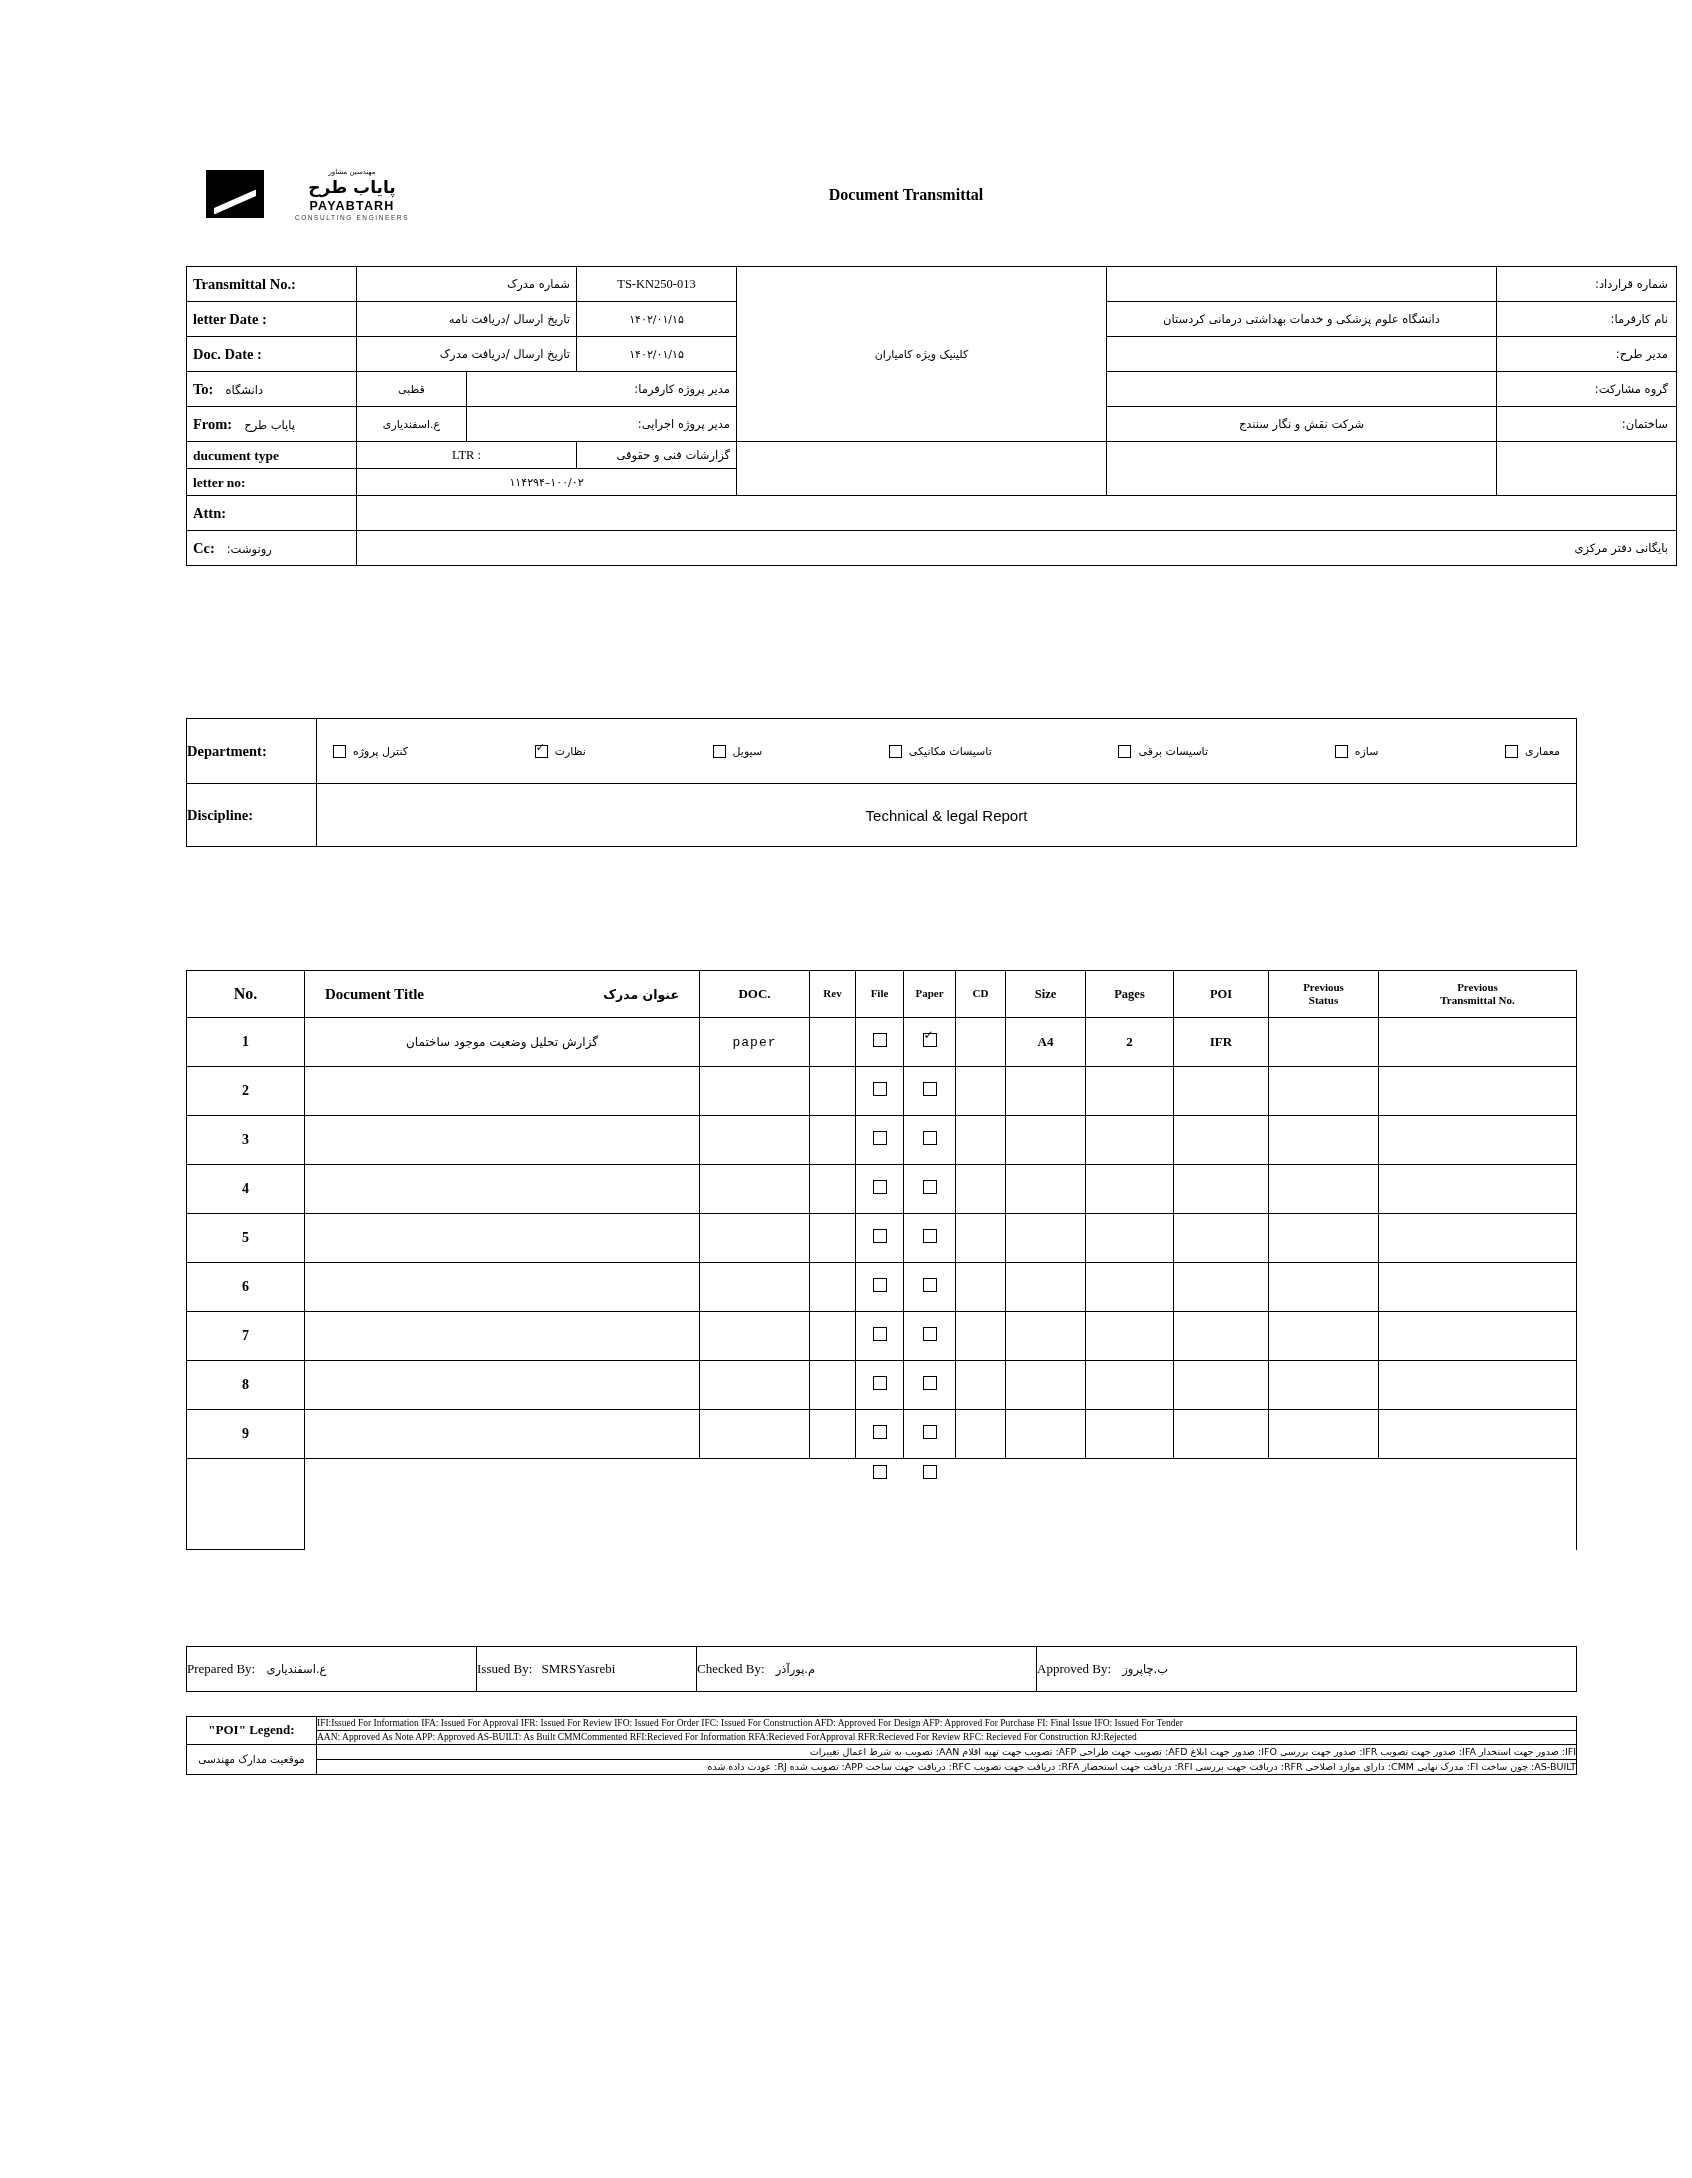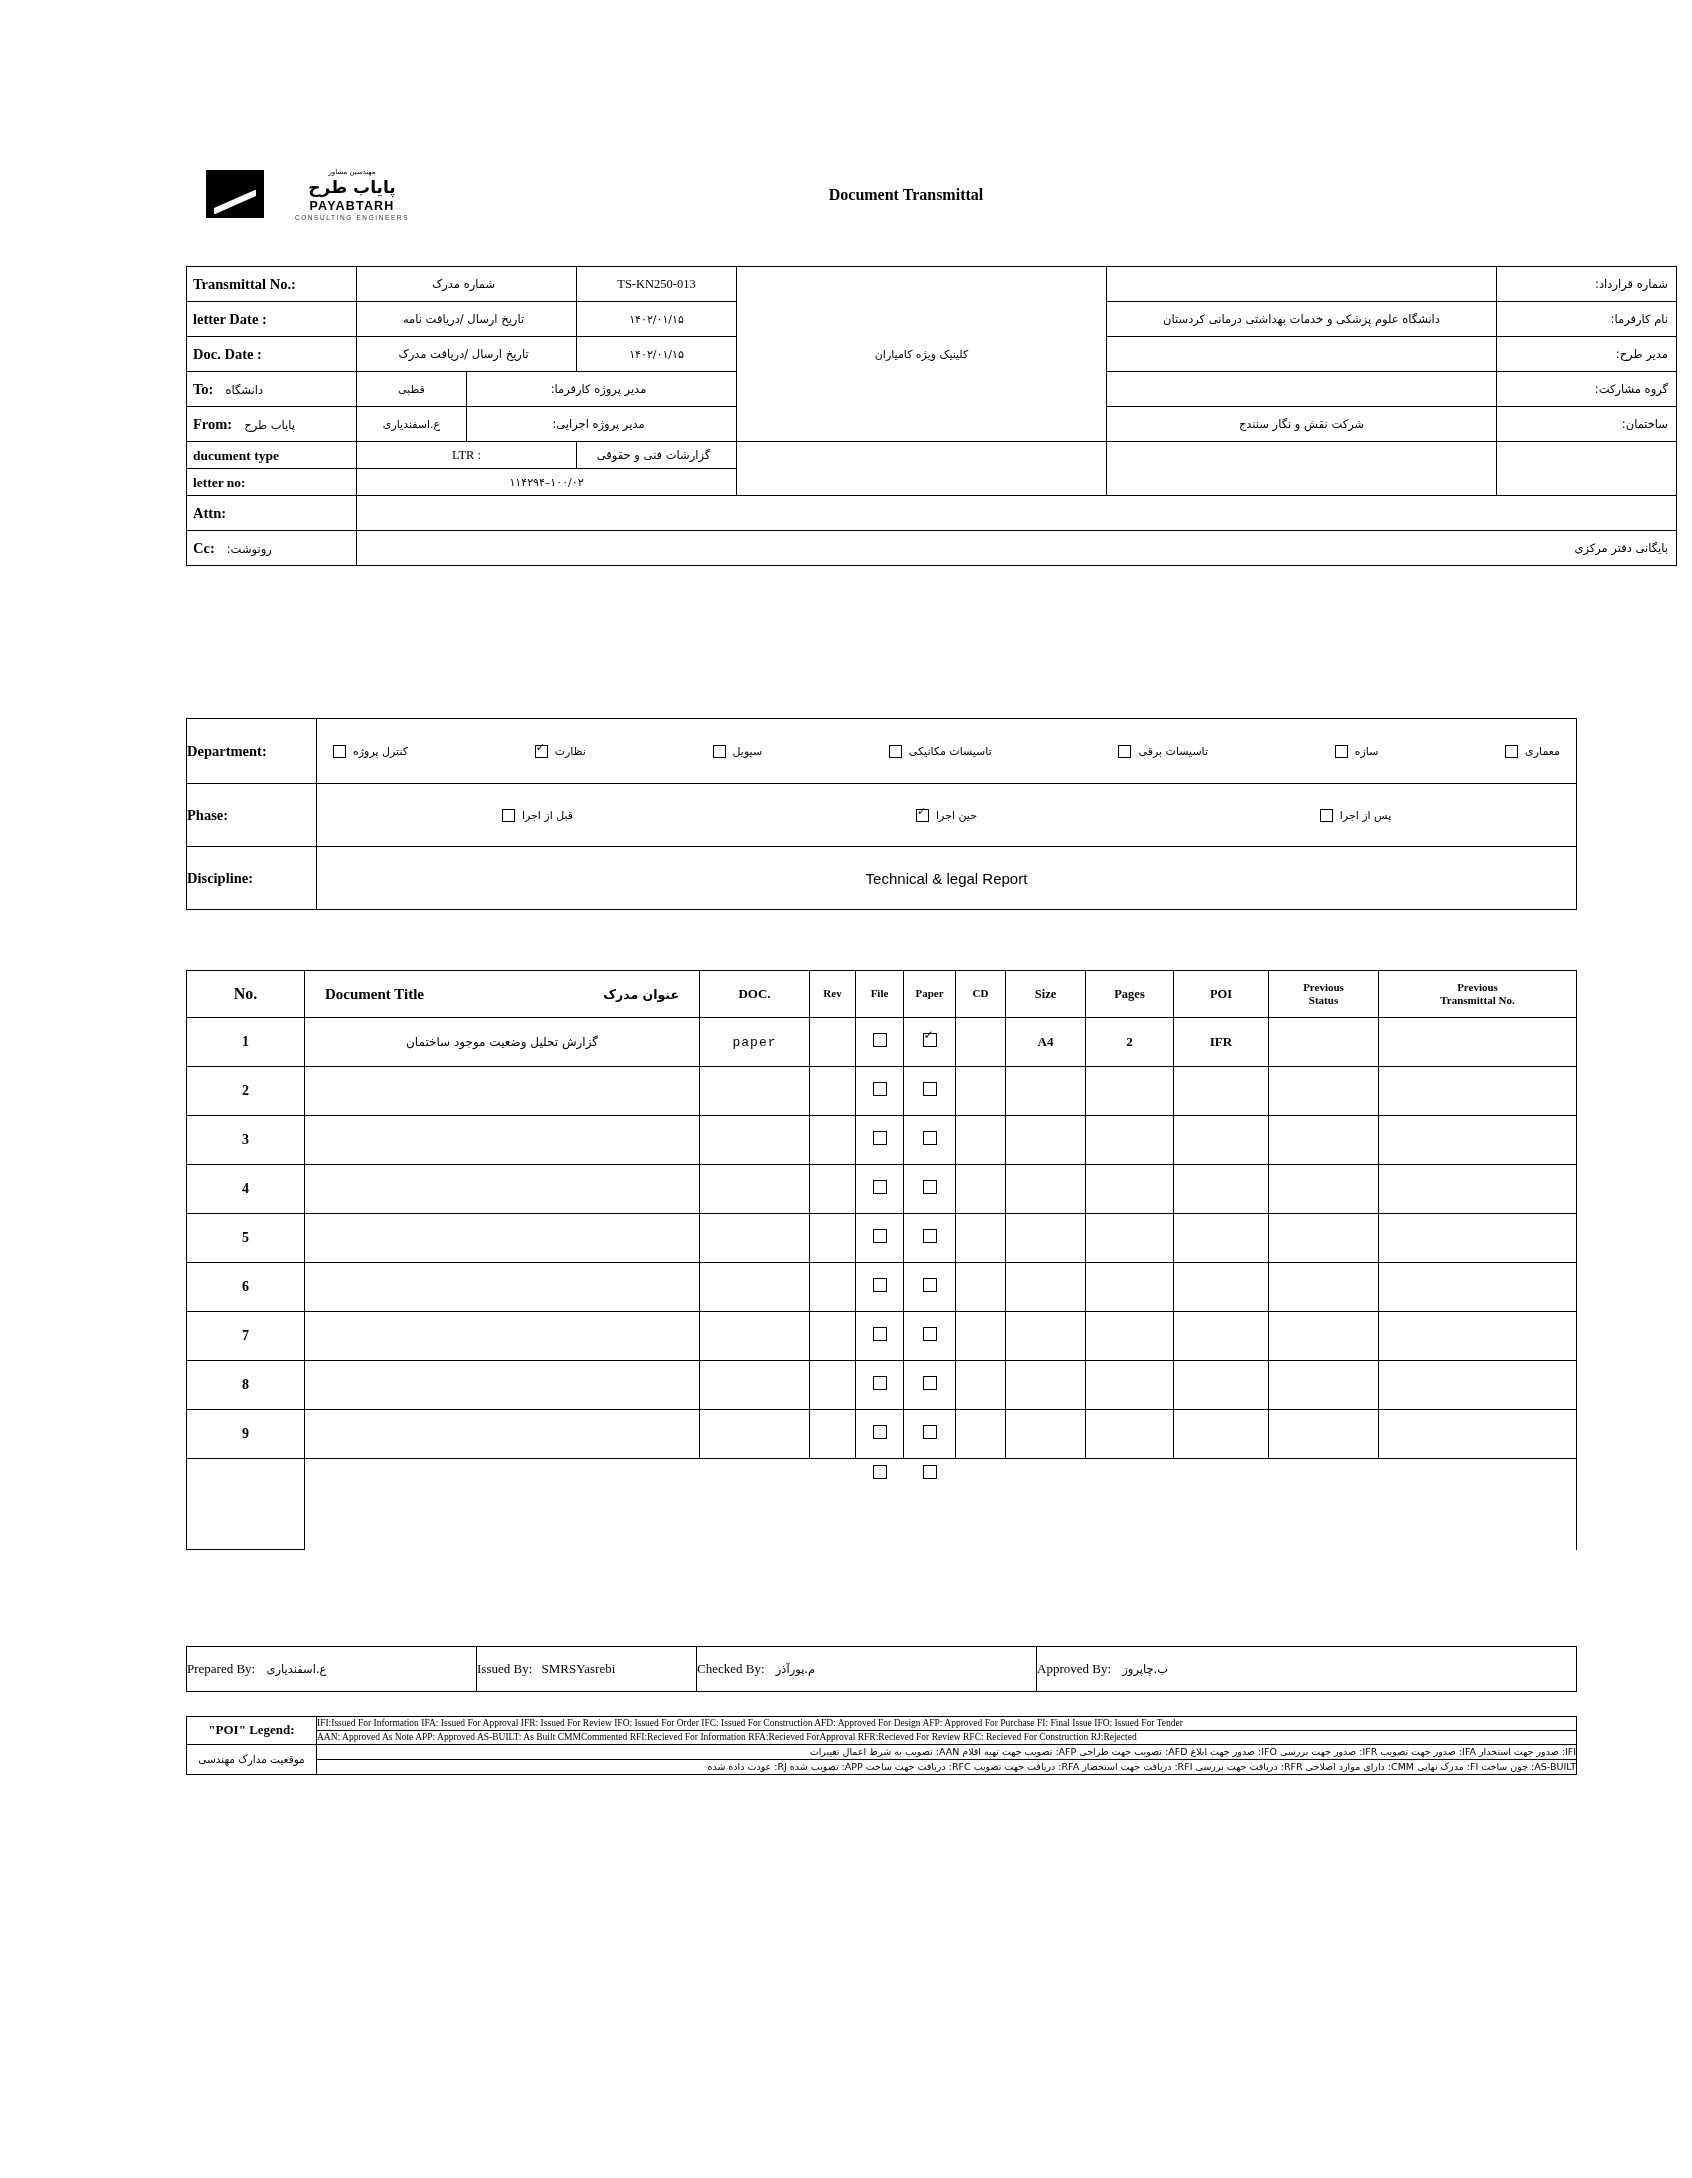--- a/index.html
+++ b/index.html
@@ -123,21 +123,21 @@
   .b1-label {
     font-family: "Liberation Serif", serif;
     font-weight: bold;
     font-size: 14.5px;
     padding-left: 6px;
   }
   .b1-falabel {
     font-family: "DejaVu Sans", sans-serif;
     font-size: 11.5px;
     direction: rtl;
-    text-align: center;
+    text-align: right;
     padding-right: 6px;
   }
   .b1-val {
     font-family: "Liberation Serif", serif;
     font-size: 12.5px;
     text-align: center;
   }
   .b1-val-fa {
     font-family: "DejaVu Sans", sans-serif;
     font-size: 11px;
@@ -569,39 +569,20 @@
                 <span>نظارت</span>
               </div>
               <div class="chk-item">
                 <span class="box"></span>
                 <span>کنترل پروژه</span>
               </div>
             </div>
           </td>
         </tr>
         <tr>
-          <td class="b2-label" style="height:62px">Phase:</td>
-          <td>
-            <div class="phase-row">
-              <div class="chk-item">
-                <span class="box"></span>
-                <span>پس از اجرا</span>
-              </div>
-              <div class="chk-item">
-                <span class="box checked"></span>
-                <span>حین اجرا</span>
-              </div>
-              <div class="chk-item">
-                <span class="box"></span>
-                <span>قبل از اجرا</span>
-              </div>
-            </div>
-          </td>
-        </tr>
-        <tr>
           <td class="b2-label" style="height:62px">Discipline:</td>
           <td>
             <div class="discipline-val">Technical &amp; legal Report</div>
           </td>
         </tr>
       </tbody>
     </table>
   </div>
 
   <div class="block3">

